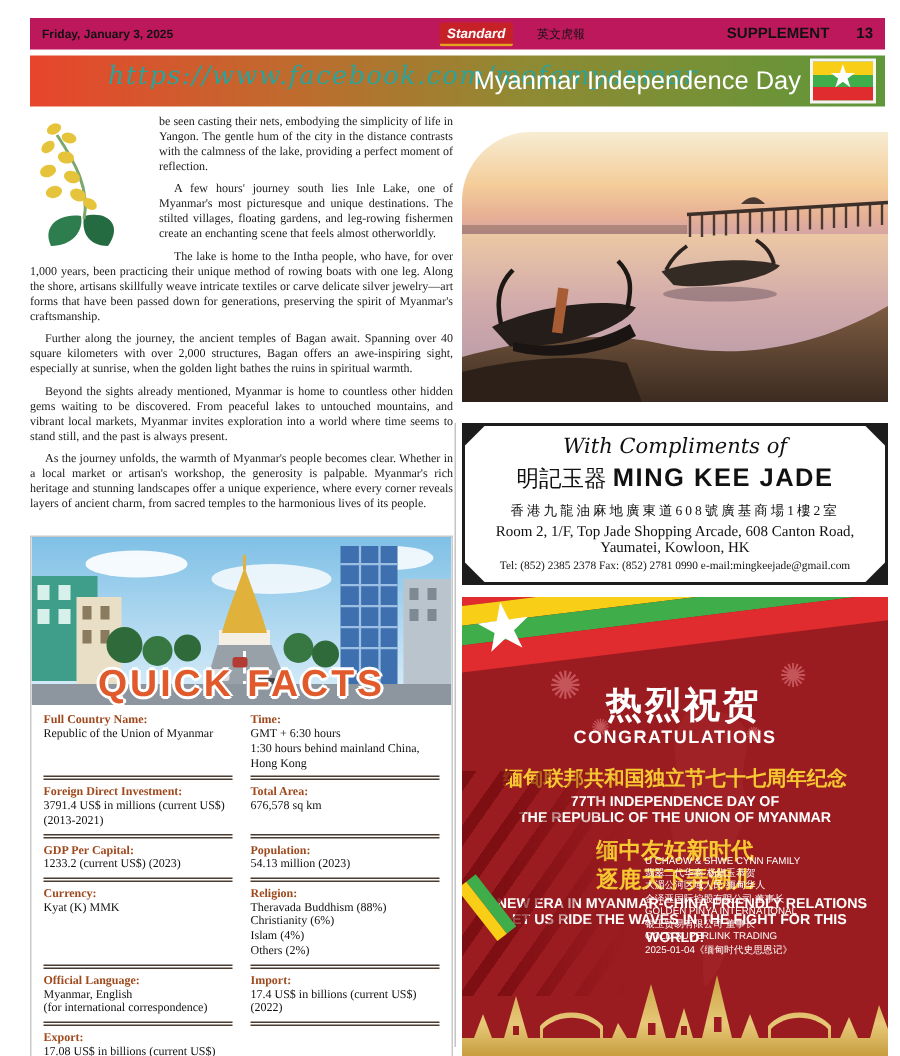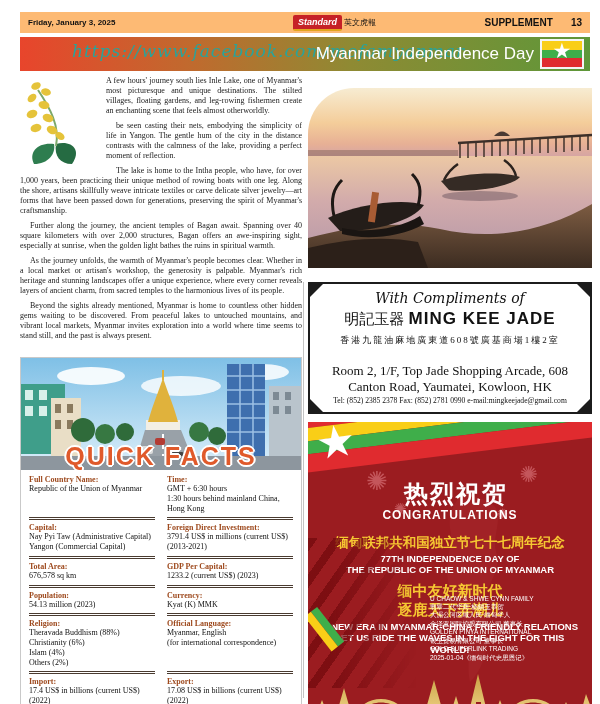--- a/index.html
+++ b/index.html
@@ -1,22 +1,22 @@
 <!DOCTYPE html>
 <html><head>
 <meta charset="utf-8">
 <style>
   html,body{margin:0;padding:0;background:#eee;}
   .page{position:relative;width:600px;height:704px;background:#ffffff;overflow:hidden;
         font-family:"Liberation Serif", serif;border-bottom:2px solid #cfcfcf;}
   
-  .masthead{position:absolute;top:12px;left:20px;right:10px;height:21px;background:#fdba74;
+  .masthead{position:absolute;top:12px;left:20px;right:10px;height:21px;background:#be185d;
             display:flex;align-items:center;font-family:"Liberation Sans",sans-serif;}
   .m-date{font-size:8px;font-weight:bold;color:#111;margin-left:8px;}
-  .m-brandwrap{position:absolute;left:273px;display:flex;align-items:center;gap:2px;}
+  .m-brandwrap{position:absolute;left:273px;display:flex;align-items:center;gap:16px;}
   .m-logo{background:#c62127;color:#fff;font-size:9px;font-weight:bold;font-style:italic;
           padding:2px 5px;border-radius:2px;border-bottom:2px solid #e3a51f;}
   .m-cn{font-size:8px;color:#111;}
   .m-right{position:absolute;right:8px;display:flex;gap:18px;align-items:center;}
   .m-supp{font-size:10px;font-weight:bold;color:#111;}
   .m-page{font-size:10px;font-weight:bold;color:#111;}
   
   .banner{position:absolute;top:37px;left:20px;right:10px;height:34px;
           background:linear-gradient(90deg,#e8452c 0%,#c06a2e 30%,#8f8a33 58%,#5e9739 100%);
           overflow:hidden;}
@@ -44,21 +44,21 @@
   .jade .corner{position:absolute;width:0;height:0;}
   .jade .tl{top:0;left:0;border-top:13px solid #1c1c1c;border-right:13px solid transparent;}
   .jade .tr{top:0;right:0;border-top:13px solid #1c1c1c;border-left:13px solid transparent;}
   .jade .bl{bottom:0;left:0;border-bottom:13px solid #1c1c1c;border-right:13px solid transparent;}
   .jade .br{bottom:0;right:0;border-bottom:13px solid #1c1c1c;border-left:13px solid transparent;}
   .jade-comp{font-family:"DejaVu Serif",serif;font-style:italic;font-size:14px;color:#111;}
   .jade-name{margin-top:3px;font-size:17px;font-weight:bold;color:#111;}
   .jade-name .cn{font-family:"Liberation Sans",sans-serif;font-weight:normal;font-size:15px;}
   .jade-name .en{font-family:"Liberation Sans",sans-serif;letter-spacing:1px;}
   .jade-addr-cn{margin-top:5px;font-size:9px;letter-spacing:2px;color:#111;}
-  .jade-addr-en{margin-top:16px;font-size:13px;color:#111;}
+  .jade-addr-en{margin-top:2px;font-size:10px;color:#111;}
   .jade-contact{margin-top:1px;font-size:7.6px;color:#111;}
   
   .redad{position:relative;margin-top:8px;height:306px;background:#9b1c20;overflow:hidden;
          font-family:"Liberation Sans",sans-serif;text-align:center;color:#fff;}
   .ribbon{position:absolute;top:-24px;left:-24px;width:150%;transform:rotate(-7deg);}
   .ribbon .r1{height:7px;background:#e02b2f;}
   .ribbon .r2{height:13px;background:#f9ce17;}
   .ribbon .r3{height:13px;background:#3fae4a;}
   .ribbon .r4{height:18px;background:#e02b2f;}
   .redad .bigstar{position:absolute;left:8px;top:-6px;font-size:44px;color:#fff;transform:rotate(-8deg);}
@@ -136,26 +136,26 @@
           <ellipse cx="26" cy="14" rx="5" ry="3.5" transform="rotate(15 26 14)"></ellipse>
           <ellipse cx="12" cy="20" rx="5" ry="3.5" transform="rotate(-40 12 20)"></ellipse>
           <ellipse cx="24" cy="27" rx="5.5" ry="4" transform="rotate(10 24 27)"></ellipse>
           <ellipse cx="12" cy="36" rx="5.5" ry="4" transform="rotate(-20 12 36)"></ellipse>
           <ellipse cx="28" cy="40" rx="5.5" ry="4" transform="rotate(20 28 40)"></ellipse>
           <ellipse cx="16" cy="50" rx="5.5" ry="4" transform="rotate(-15 16 50)"></ellipse>
           <ellipse cx="32" cy="52" rx="5.5" ry="4" transform="rotate(25 32 52)"></ellipse>
           <ellipse cx="40" cy="58" rx="5" ry="3.5" transform="rotate(35 40 58)"></ellipse>
         </g>
       </svg>
+      <p>be seen casting their nets, embodying the simplicity of life in Yangon. The gentle hum of the city in the distance contrasts with the calmness of the lake, providing a perfect moment of reflection.</p>
       <p>A few hours' journey south lies Inle Lake, one of Myanmar's most picturesque and unique destinations. The stilted villages, floating gardens, and leg-rowing fishermen create an enchanting scene that feels almost otherworldly.</p>
-      <p>be seen casting their nets, embodying the simplicity of life in Yangon. The gentle hum of the city in the distance contrasts with the calmness of the lake, providing a perfect moment of reflection.</p>
       <p>The lake is home to the Intha people, who have, for over 1,000 years, been practicing their unique method of rowing boats with one leg. Along the shore, artisans skillfully weave intricate textiles or carve delicate silver jewelry—art forms that have been passed down for generations, preserving the spirit of Myanmar's craftsmanship.</p>
       <p>Further along the journey, the ancient temples of Bagan await. Spanning over 40 square kilometers with over 2,000 structures, Bagan offers an awe-inspiring sight, especially at sunrise, when the golden light bathes the ruins in spiritual warmth.</p>
+      <p>Beyond the sights already mentioned, Myanmar is home to countless other hidden gems waiting to be discovered. From peaceful lakes to untouched mountains, and vibrant local markets, Myanmar invites exploration into a world where time seems to stand still, and the past is always present.</p>
       <p>As the journey unfolds, the warmth of Myanmar's people becomes clear. Whether in a local market or artisan's workshop, the generosity is palpable. Myanmar's rich heritage and stunning landscapes offer a unique experience, where every corner reveals layers of ancient charm, from sacred temples to the harmonious lives of its people.</p>
-      <p>Beyond the sights already mentioned, Myanmar is home to countless other hidden gems waiting to be discovered. From peaceful lakes to untouched mountains, and vibrant local markets, Myanmar invites exploration into a world where time seems to stand still, and the past is always present.</p>
     </div>
 
     <div class="qf">
       <div class="qf-photo">
         <svg viewBox="0 0 280 112" width="280" height="112" preserveAspectRatio="none">
           <defs>
             <linearGradient id="skyq" x1="0" y1="0" x2="0" y2="1">
               <stop offset="0" stop-color="#7fc0e6"></stop>
                 <stop offset="1" stop-color="#ddeffa"></stop>
             </linearGradient>
@@ -210,25 +210,20 @@
         <div class="fact">
           <span class="lbl">Full Country Name:</span>
           <span class="val">Republic of the Union of Myanmar</span>
         </div>
         <div class="fact">
           <span class="lbl">Time:</span>
           <span class="val">GMT + 6:30 hours</span>
           <span class="val">1:30 hours behind mainland China, Hong Kong</span>
         </div>
         <div class="fact">
-          <span class="lbl">Capital:</span>
-          <span class="val">Nay Pyi Taw (Administrative Capital)</span>
-          <span class="val">Yangon (Commercial Capital)</span>
-        </div>
-        <div class="fact">
           <span class="lbl">Foreign Direct Investment:</span>
           <span class="val">3791.4 US$ in millions (current US$)</span>
           <span class="val">(2013-2021)</span>
         </div>
         <div class="fact">
           <span class="lbl">Total Area:</span>
           <span class="val">676,578 sq km</span>
         </div>
         <div class="fact">
           <span class="lbl">GDP Per Capital:</span>

